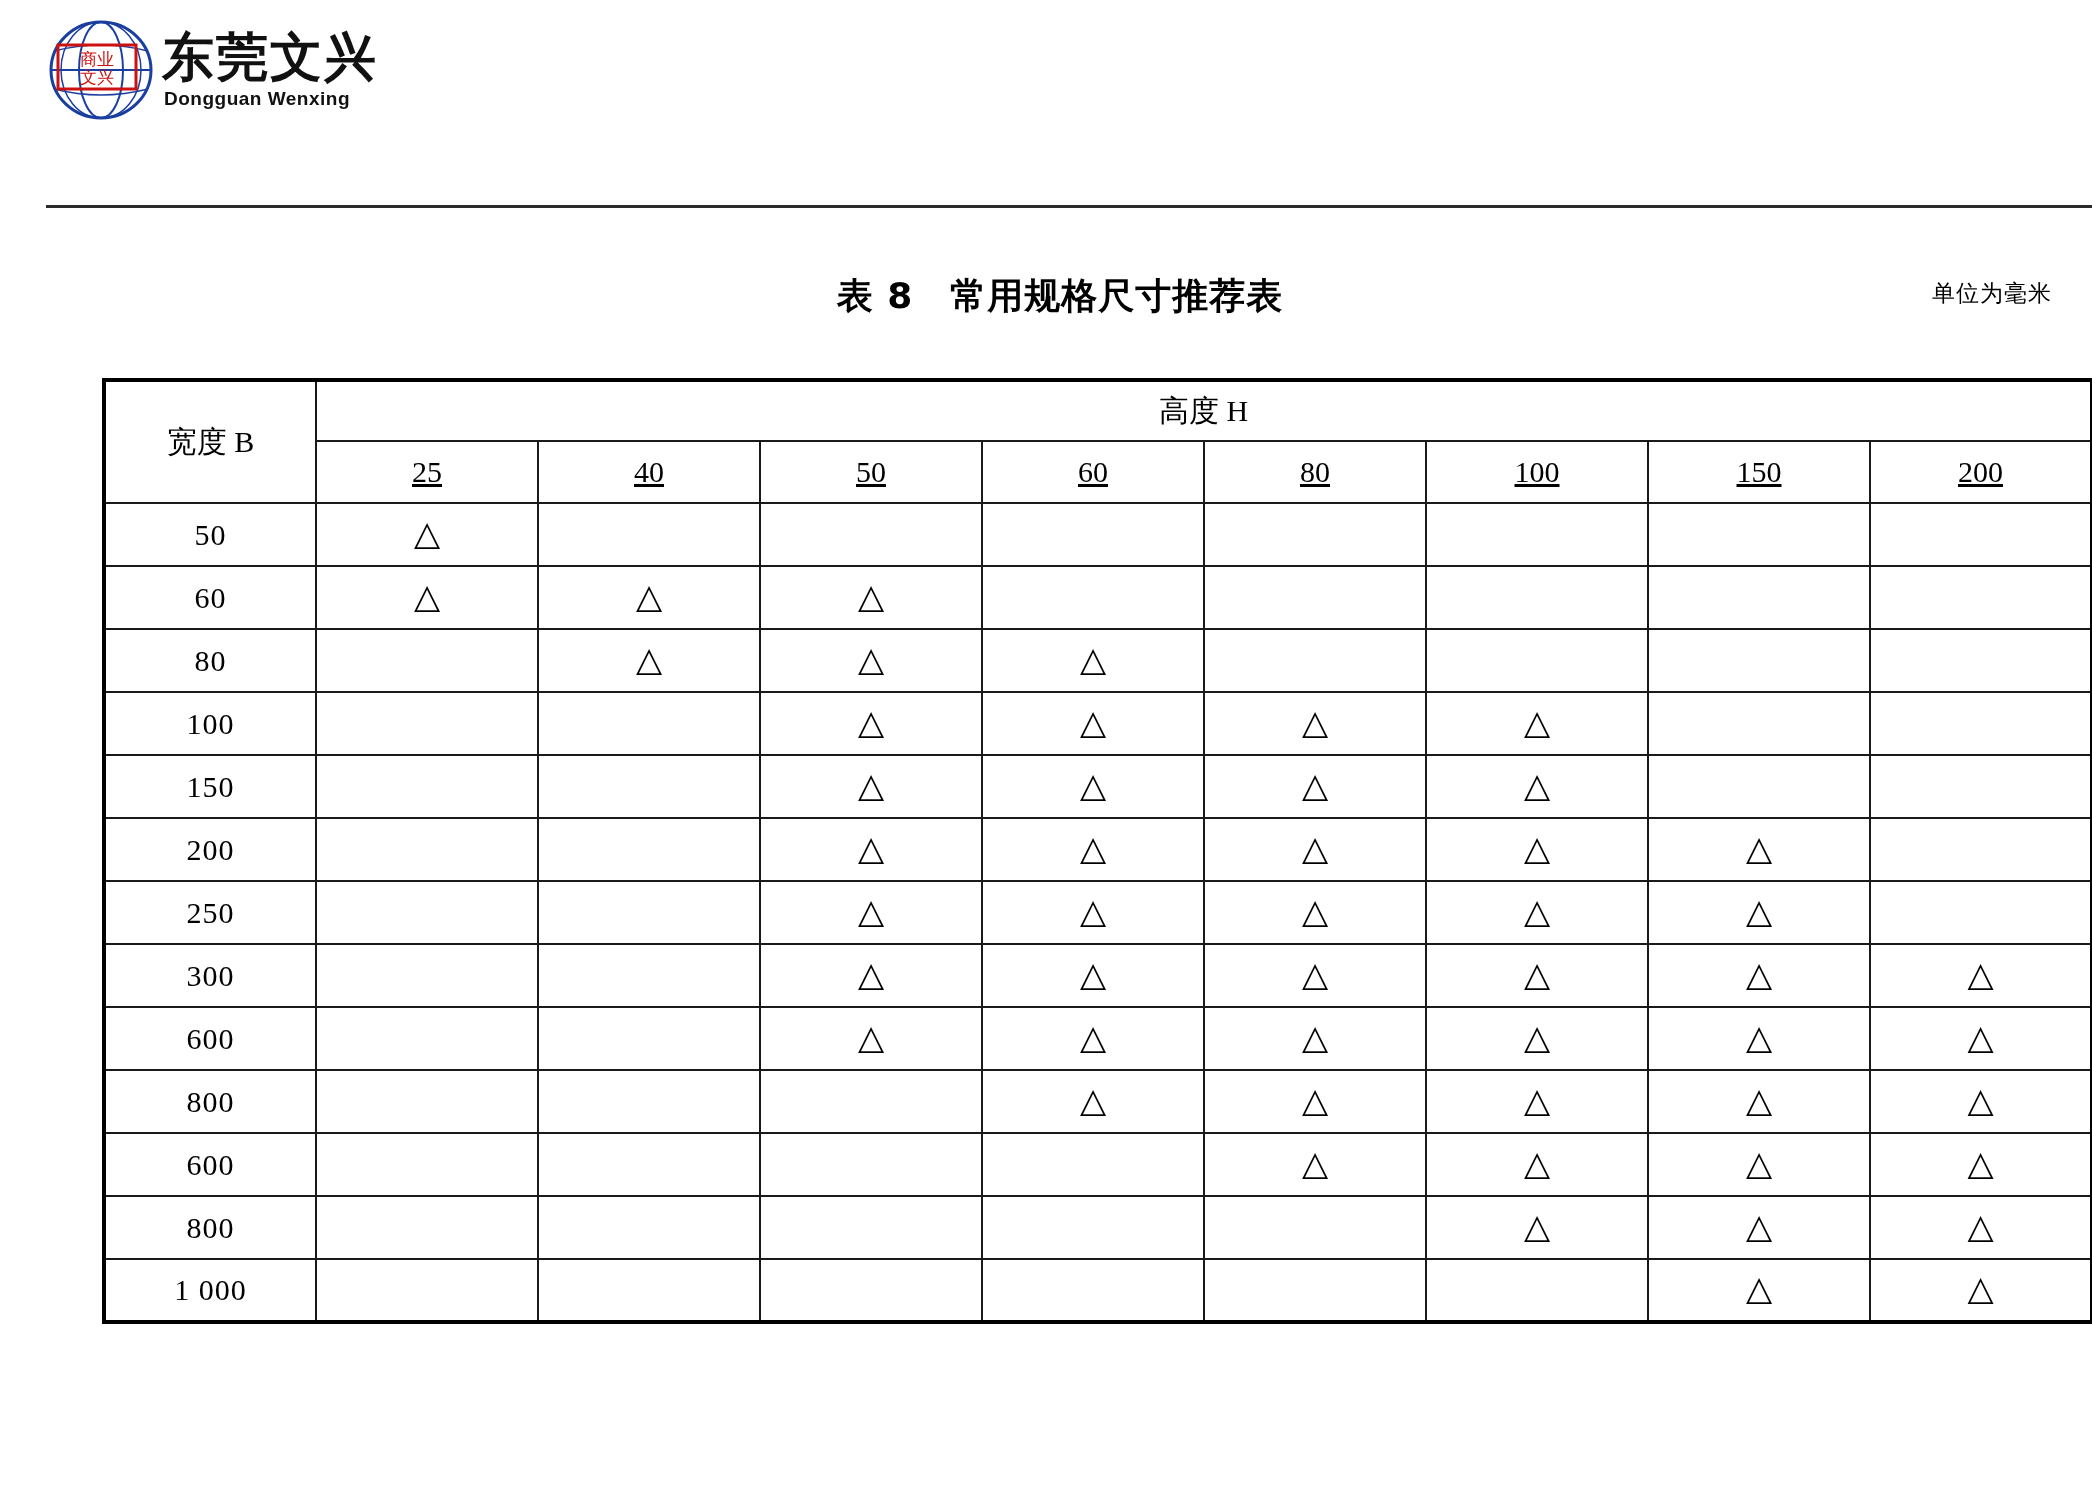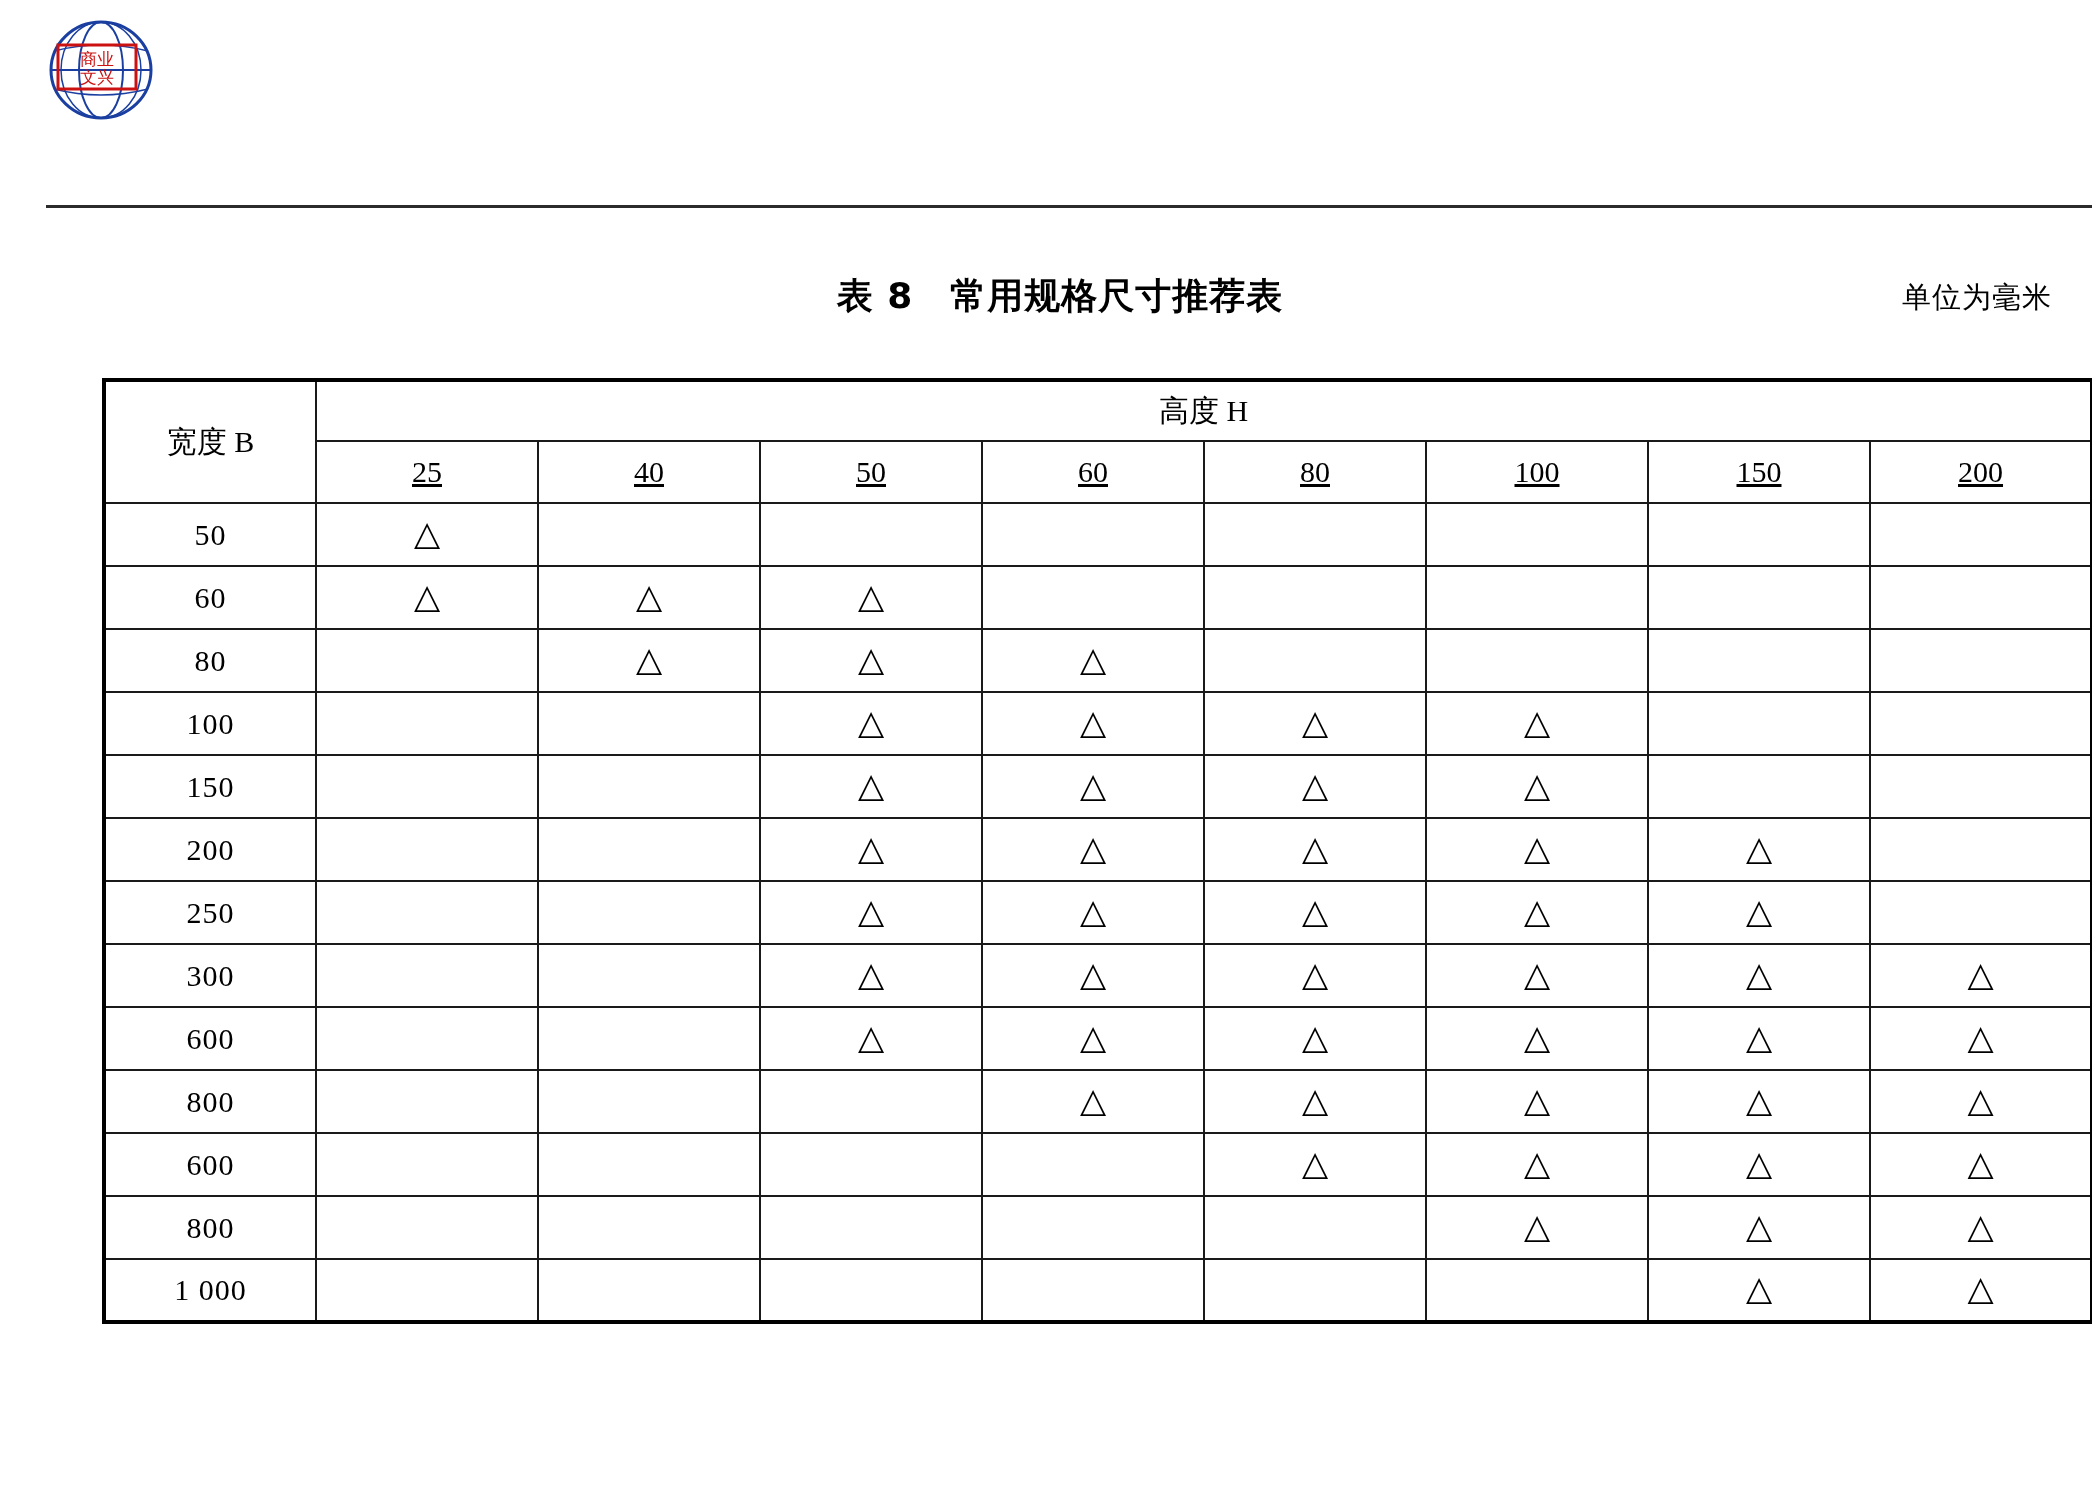--- a/index.html
+++ b/index.html
@@ -92,21 +92,21 @@
     font-family: "DejaVu Sans", sans-serif;
     font-size: 36px;
     font-weight: bold;
     letter-spacing: 1px;
   }
   .unit-note {
     position: absolute;
     right: 72px;
     top: 6px;
     font-family: "DejaVu Sans", sans-serif;
-    font-size: 29px;
+    font-size: 23px;
     letter-spacing: 1px;
   }
 
   
   .table-wrap {
     position: absolute;
     left: 70px;
     top: 378px;
     width: 1954px;
   }
@@ -182,20 +182,24 @@
         <ellipse cx="55" cy="55" rx="50" ry="48" fill="none" stroke="#1a3fa0" stroke-width="3"></ellipse>
         <ellipse cx="55" cy="55" rx="22" ry="48" fill="none" stroke="#1a3fa0" stroke-width="2"></ellipse>
         <ellipse cx="55" cy="55" rx="40" ry="48" fill="none" stroke="#1a3fa0" stroke-width="1.5"></ellipse>
         <line x1="5" y1="55" x2="105" y2="55" stroke="#1a3fa0" stroke-width="2"></line>
         <path d="M8 36 Q55 24 102 36" fill="none" stroke="#1a3fa0" stroke-width="1.5"></path>
         <path d="M8 74 Q55 86 102 74" fill="none" stroke="#1a3fa0" stroke-width="1.5"></path>
         <rect x="12" y="30" width="78" height="44" fill="none" stroke="#cc1111" stroke-width="3"></rect>
         <text x="51" y="50" font-family="DejaVu Sans, sans-serif" font-size="17" fill="#cc1111" text-anchor="middle">商业</text>
         <text x="51" y="68" font-family="DejaVu Sans, sans-serif" font-size="17" fill="#cc1111" text-anchor="middle">文兴</text>
       </svg>
+    </div>
+    <div class="logo-text">
+      <div class="logo-cn">东莞文兴</div>
+      <div class="logo-en">Dongguan  Wenxing</div>
     </div>
   </div>
 
   <div class="header-rule"></div>
 
   <div class="title-row">
     <div class="table-title">表 8　常用规格尺寸推荐表</div>
     <div class="unit-note">单位为毫米</div>
   </div>
 

